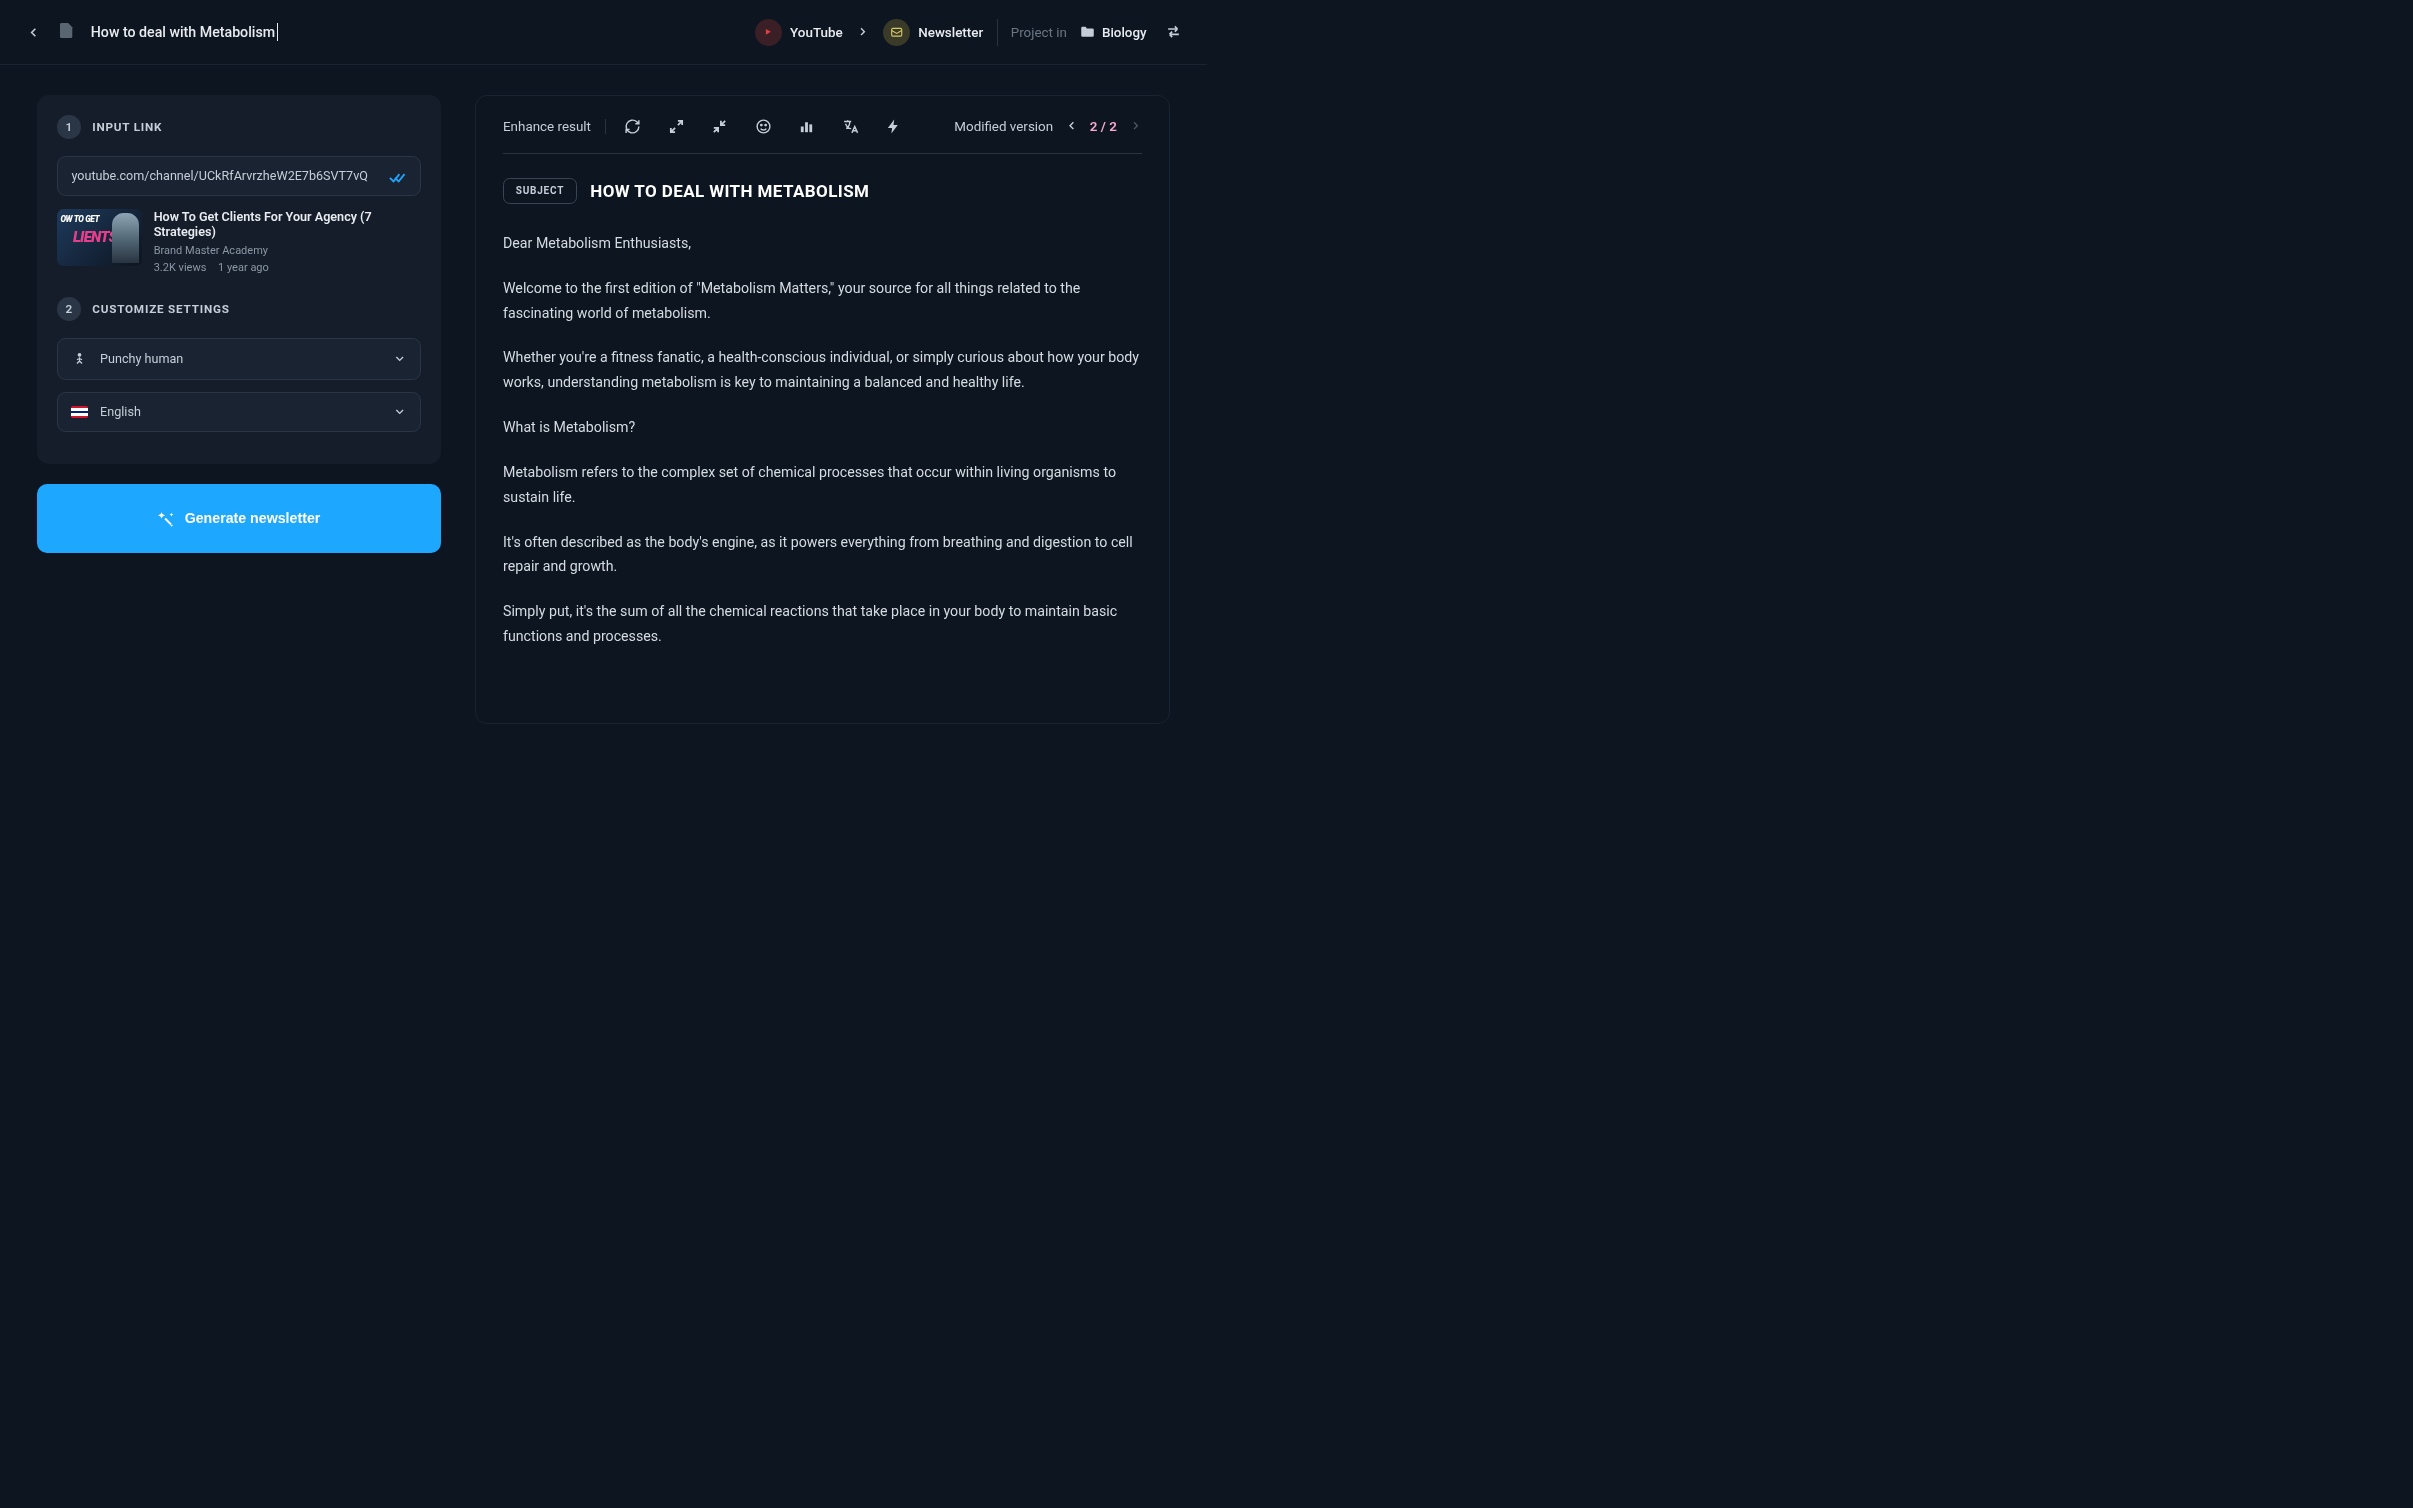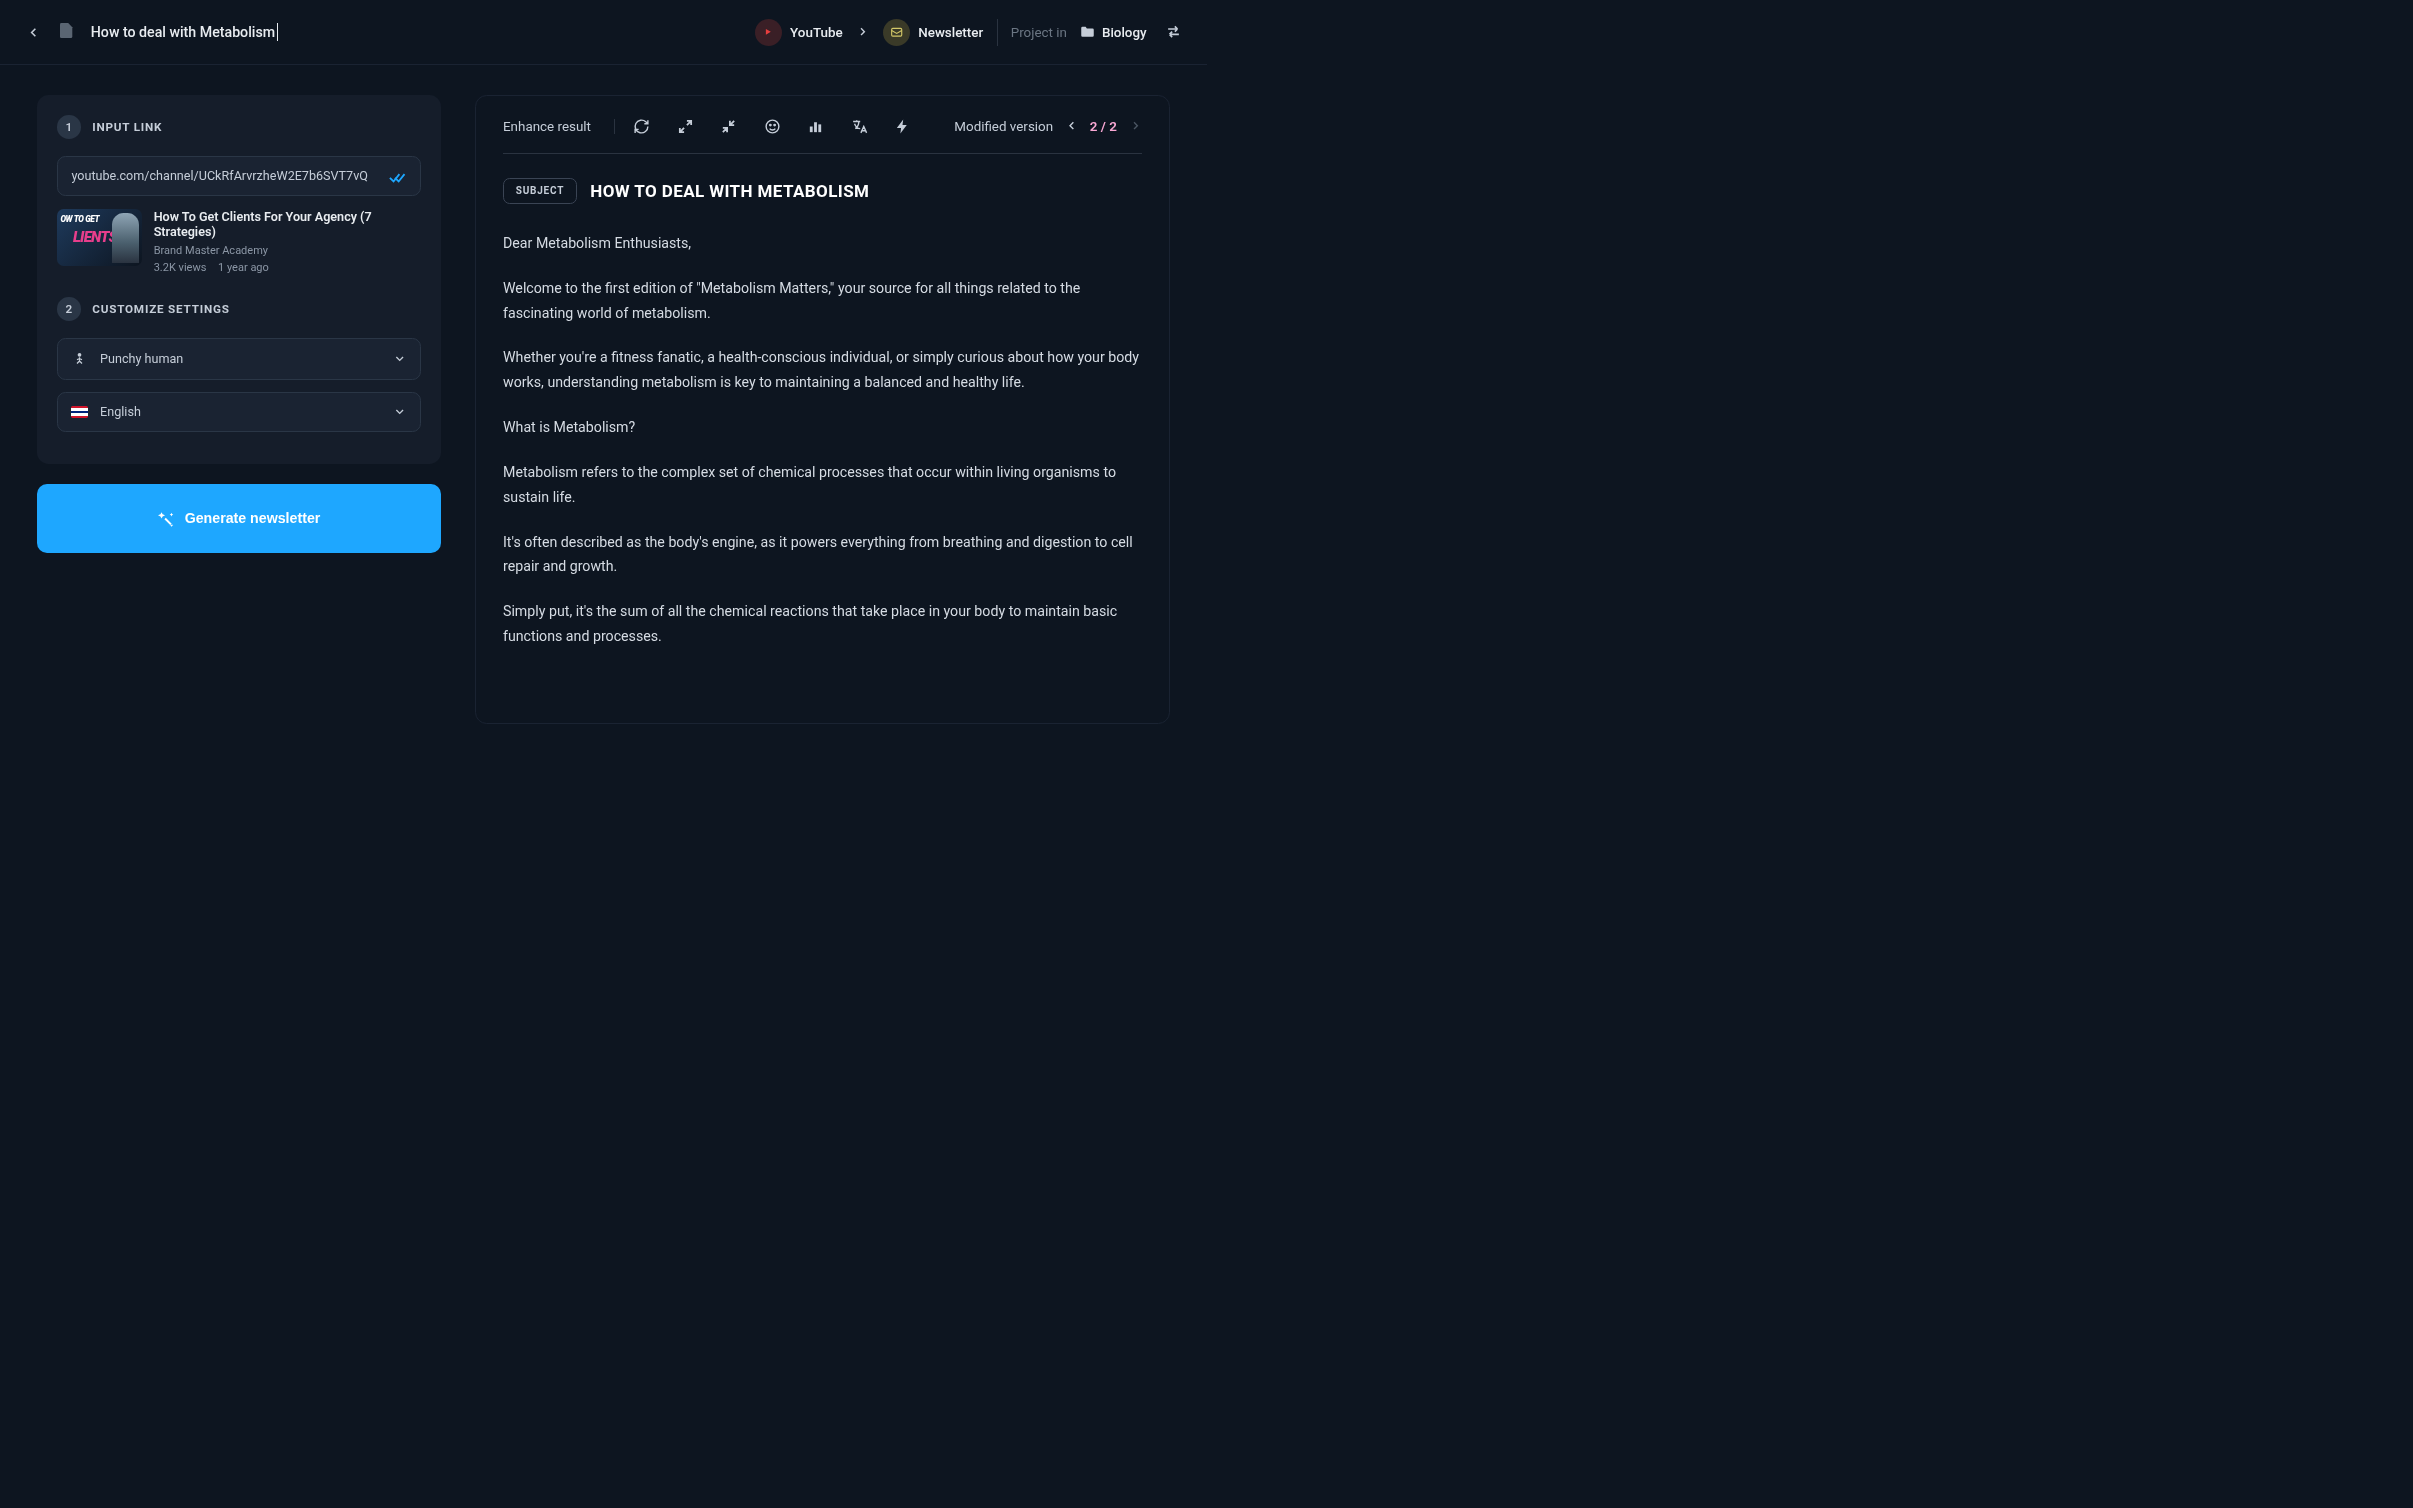--- a/index.html
+++ b/index.html
@@ -313,21 +313,21 @@
 .right-header {
   display: flex;
   align-items: center;
   padding-bottom: 17px;
   border-bottom: 0.8px solid #2a3340;
   margin-bottom: 23.5px;
 }
 .enhance-label {
   font-size: 13.4px;
   color: #c5cdd8;
-  padding-right: 23px;
+  padding-right: 14px;
   border-right: 0.8px solid #2a3340;
   margin-right: 17px;
 }
 .toolbar {
   display: flex;
   gap: 23.5px;
   flex: 1;
 }
 .tool-btn {
   width: 20px;

